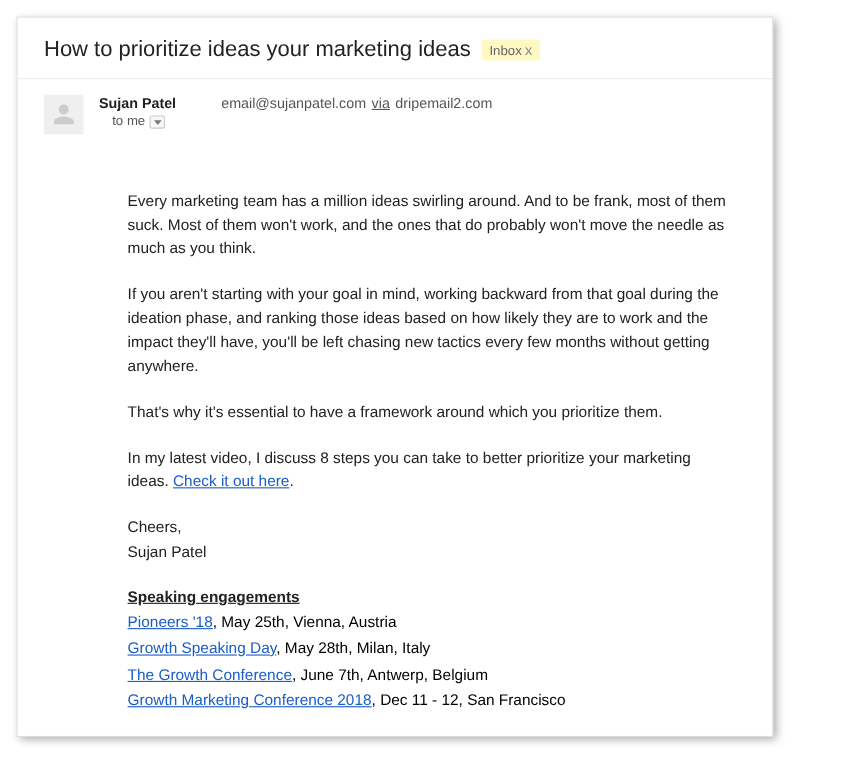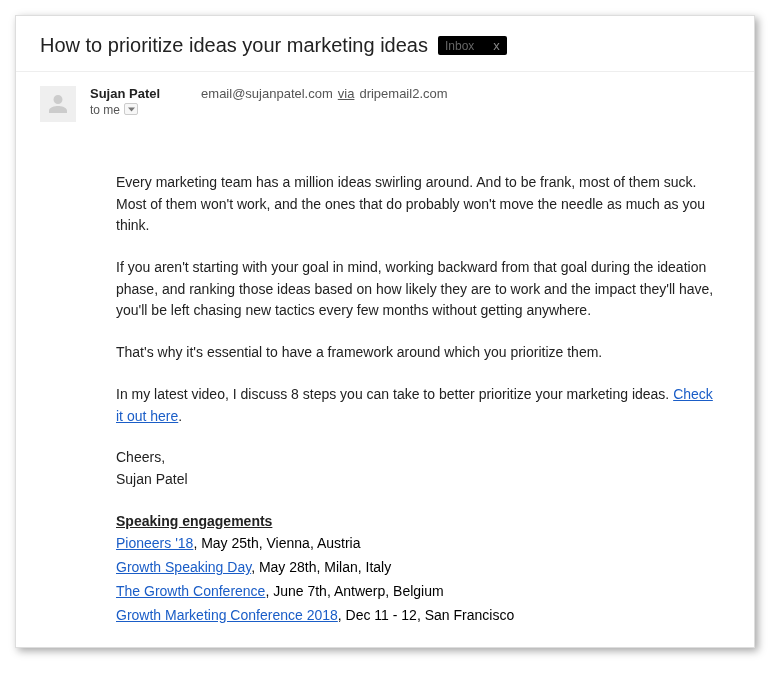--- a/index.html
+++ b/index.html
@@ -2,47 +2,47 @@
 <html><head>
   <meta charset="utf-8">
   <style>
     * { box-sizing: border-box; margin: 0; padding: 0; }
     body {
       font-family: Arial, Helvetica, sans-serif;
       background: #fff;
       padding: 15px;
     }
     .email-container {
-      width: 740px;
+      width: 688px;
       background: #fff;
       border: 1px solid #ddd;
       box-shadow: 3px 3px 8px rgba(0,0,0,0.35);
       padding-bottom: 20px;
     }
     .subject-row {
       padding: 18px 20px 14px 24px;
       border-bottom: 1px solid #eee;
       display: flex;
       align-items: center;
       gap: 10px;
     }
     .subject-text {
       font-size: 20px;
       color: #222;
       font-weight: 400;
     }
     .inbox-tag {
       display: inline-flex;
       align-items: center;
-      background: #000000;
+      background: #fef9c3;
       color: #666;
       font-size: 12px;
       padding: 2px 4px 2px 7px;
       border-radius: 2px;
-      gap: 16px;
+      gap: 0;
     }
     .inbox-x {
       color: #888;
       font-size: 13px;
       cursor: pointer;
       padding: 0 3px;
     }
     .header-row {
       display: flex;
       padding: 14px 20px 6px 24px;
@@ -69,22 +69,23 @@
     }
     .sender-name { font-weight: bold; color: #222; }
     .sender-email { color: #555; margin-left: 36px; }
     .via-text { color: #555; text-decoration: underline; }
     .via-domain { color: #555; }
     .recipient-line {
       font-size: 12px;
       color: #555;
       margin-top: 2px;
       display: flex;
-      align-items: flex-start;
+      align-items: flex-end;
       gap: 4px;
+      margin-left: 12px;
     }
     .details-btn {
       display: inline-flex;
       align-items: center;
       justify-content: center;
       width: 14px;
       height: 12px;
       border: 1px solid #ccc;
       background: #f7f7f7;
       border-radius: 2px;

